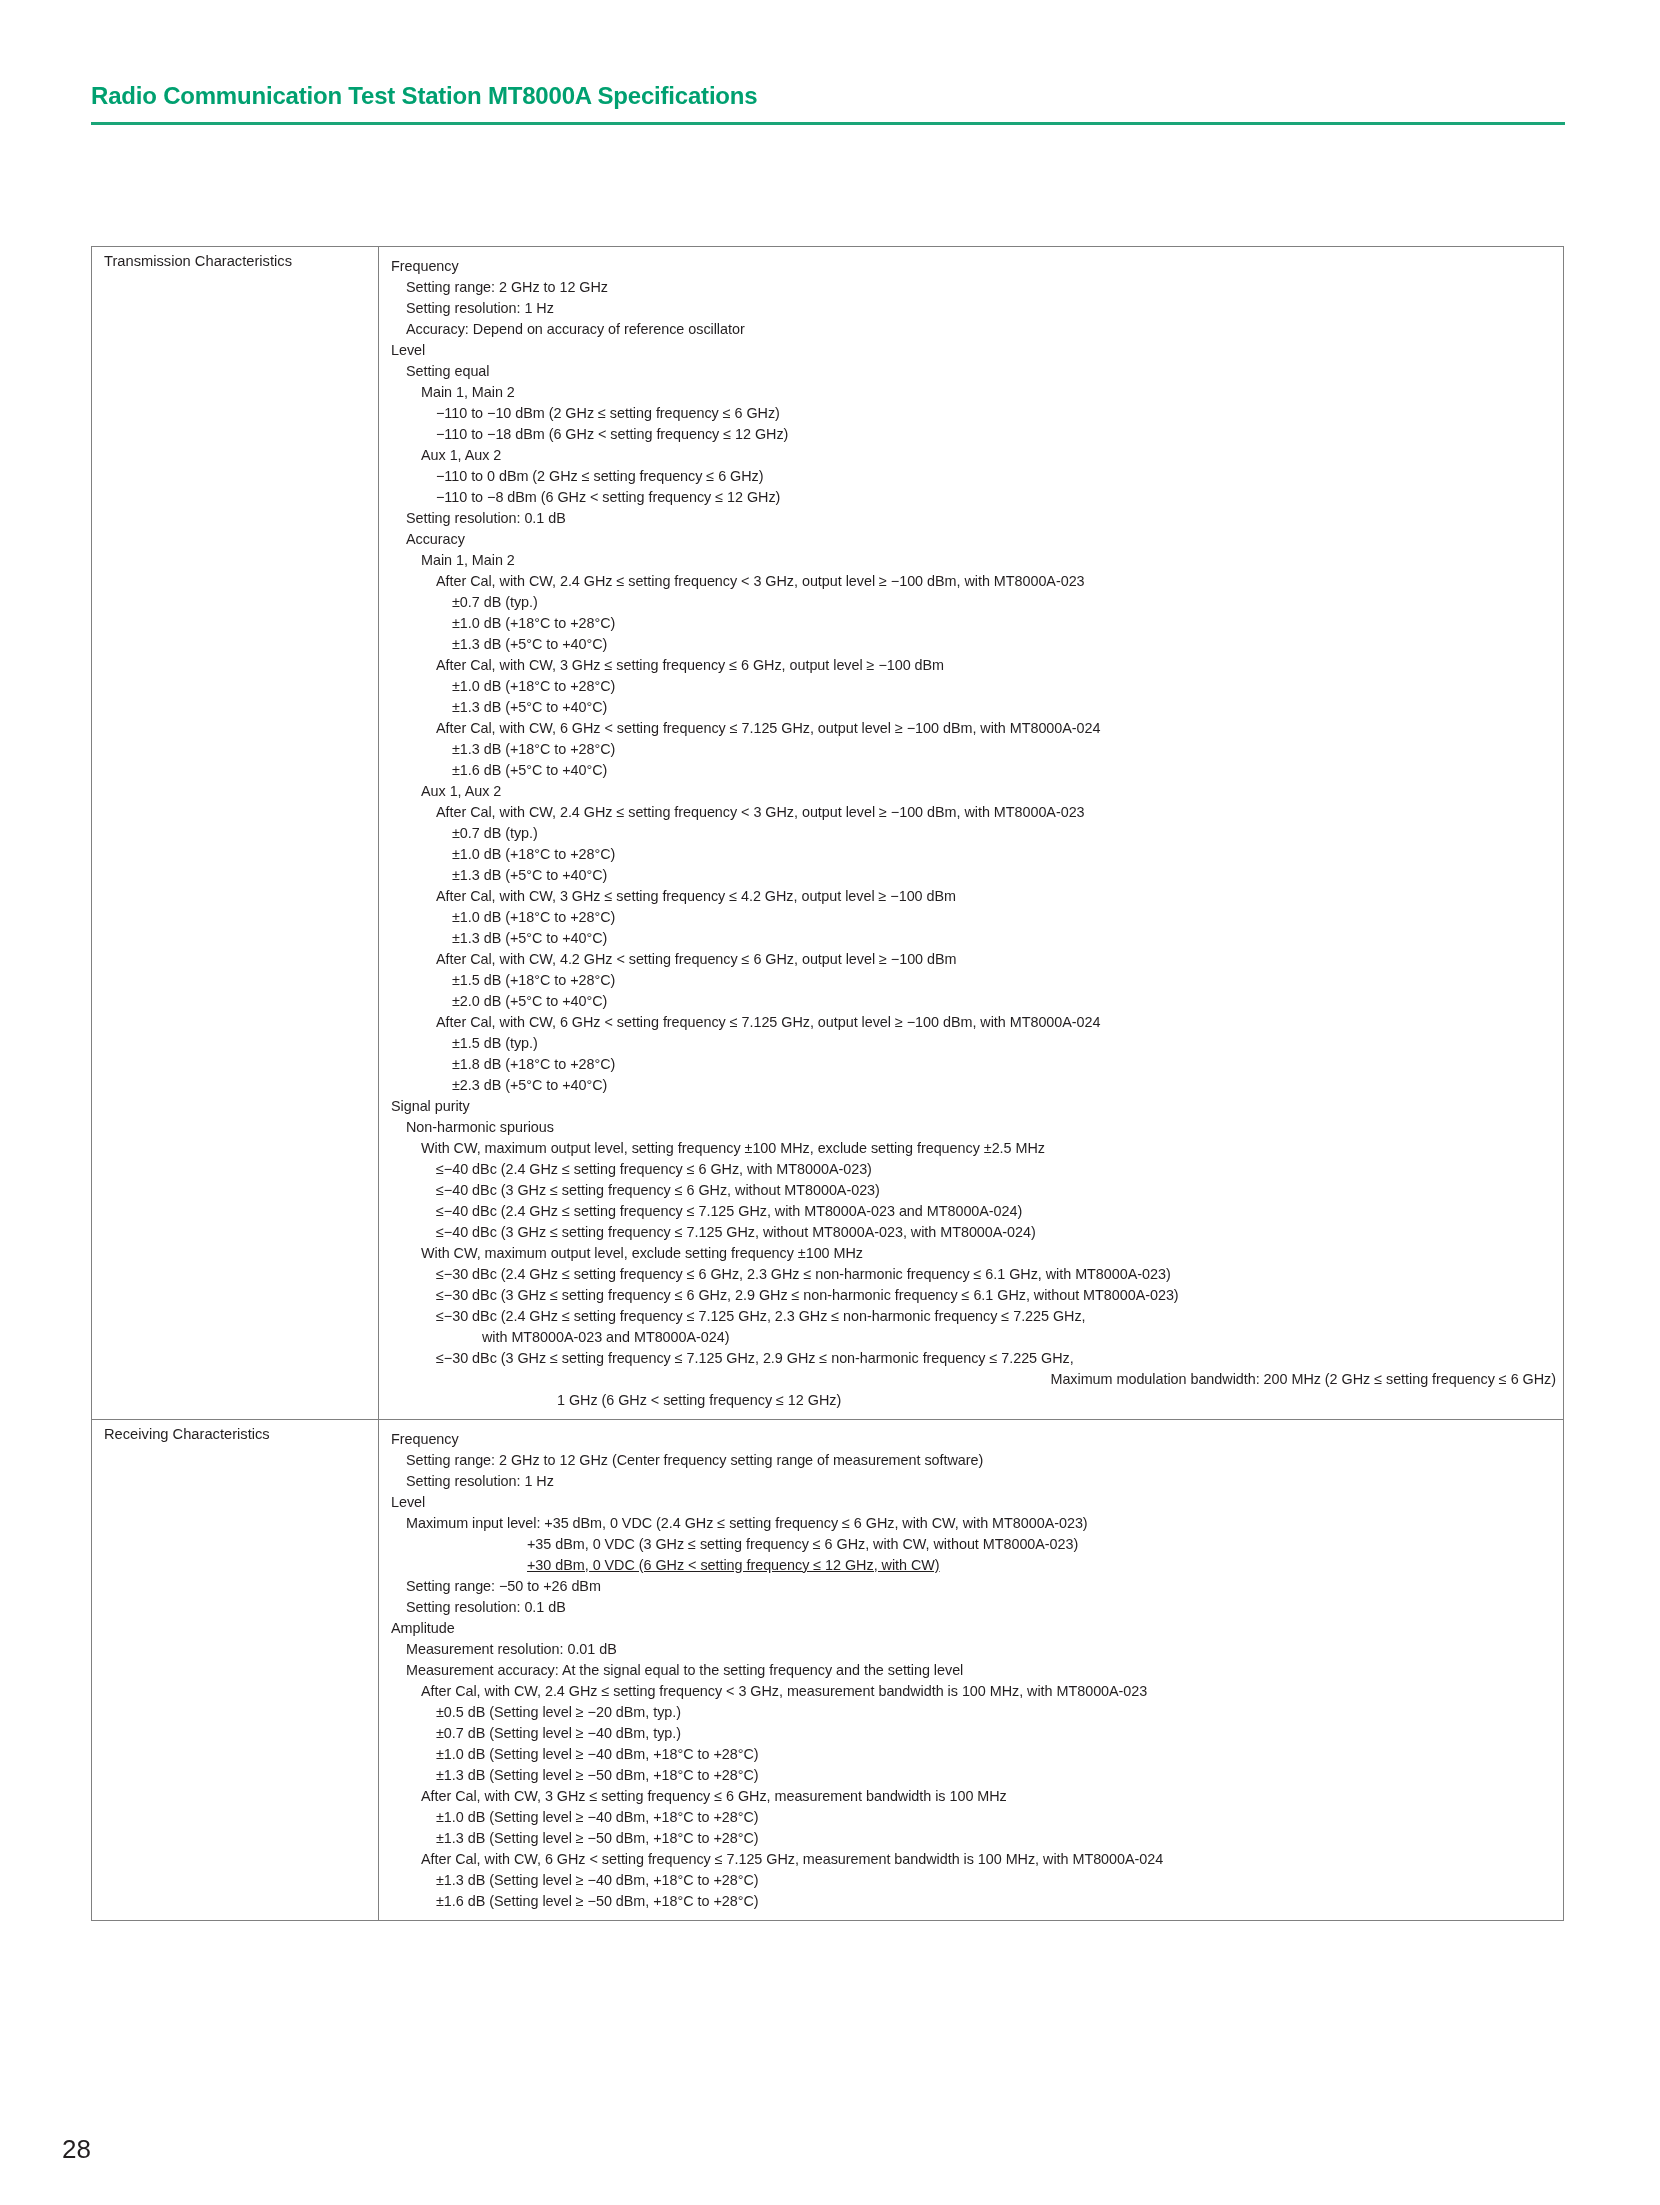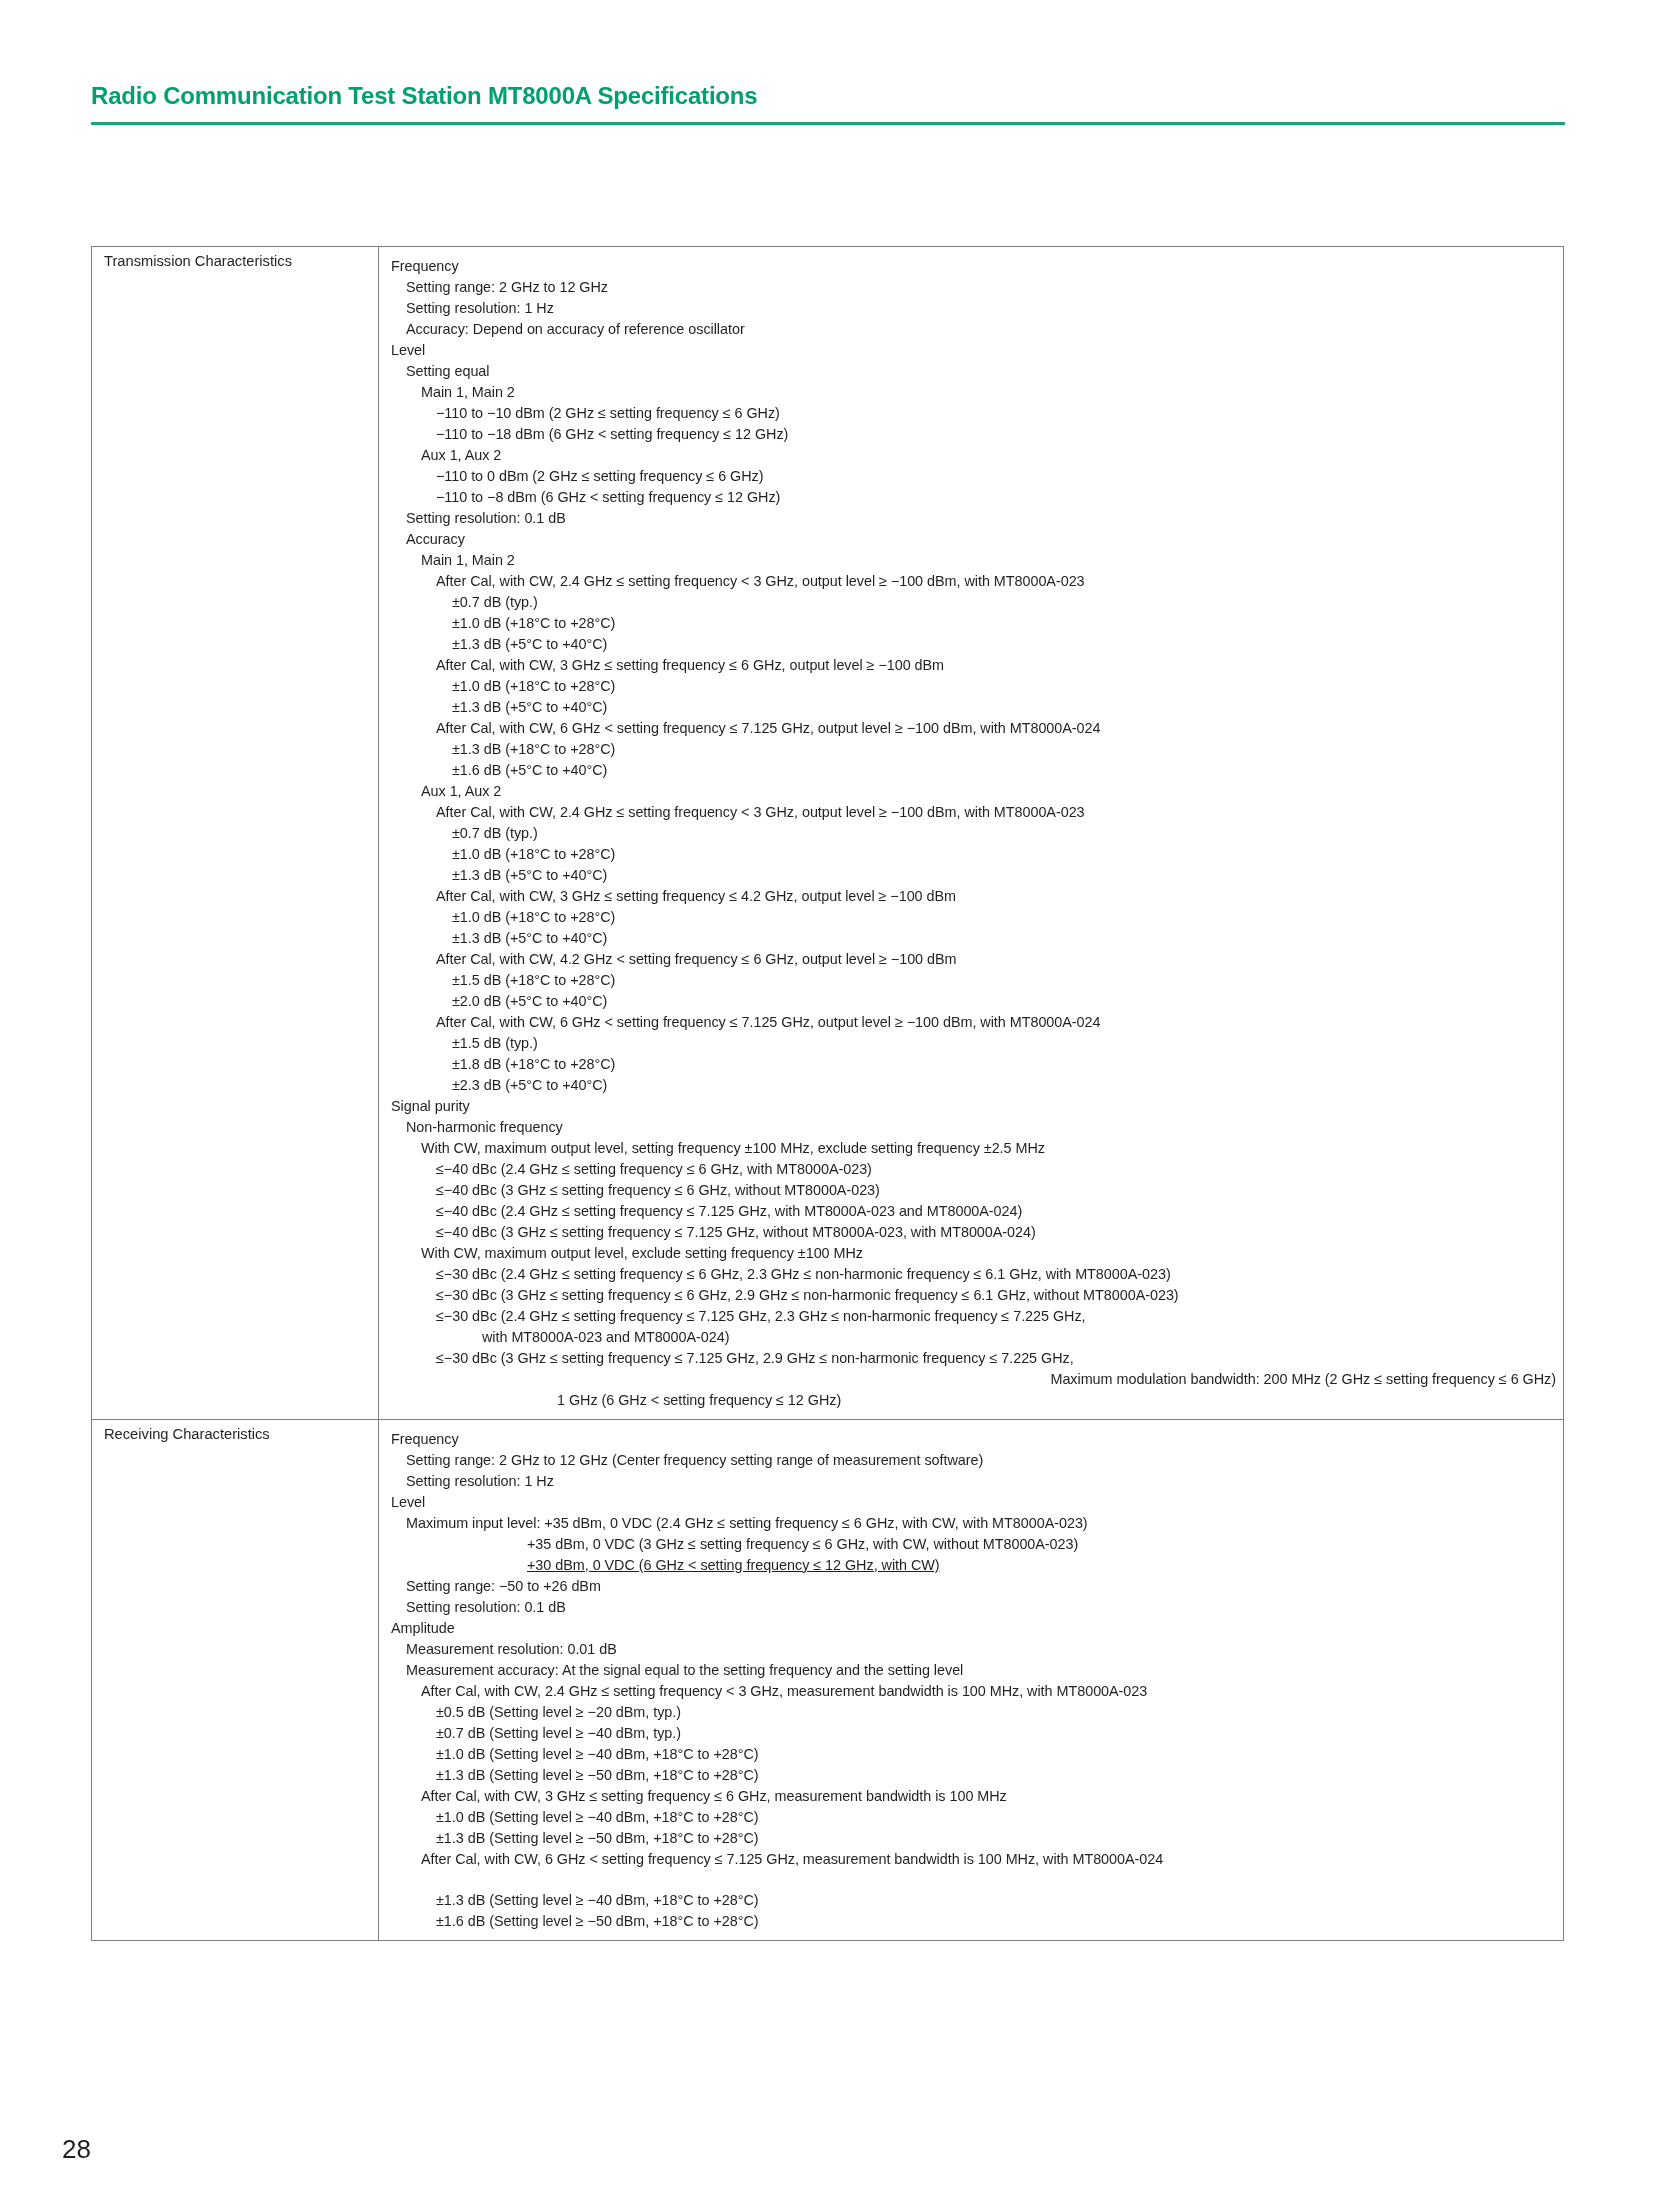--- a/index.html
+++ b/index.html
@@ -145,21 +145,21 @@
           <div class="spec-line" style="padding-left: 61px;">±1.0 dB (+18°C to +28°C)</div>
           <div class="spec-line" style="padding-left: 61px;">±1.3 dB (+5°C to +40°C)</div>
           <div class="spec-line" style="padding-left: 45px;">After Cal, with CW, 4.2 GHz &lt; setting frequency ≤ 6 GHz, output level ≥ −100 dBm</div>
           <div class="spec-line" style="padding-left: 61px;">±1.5 dB (+18°C to +28°C)</div>
           <div class="spec-line" style="padding-left: 61px;">±2.0 dB (+5°C to +40°C)</div>
           <div class="spec-line" style="padding-left: 45px;">After Cal, with CW, 6 GHz &lt; setting frequency ≤ 7.125 GHz, output level ≥ −100 dBm, with MT8000A-024</div>
           <div class="spec-line" style="padding-left: 61px;">±1.5 dB (typ.)</div>
           <div class="spec-line" style="padding-left: 61px;">±1.8 dB (+18°C to +28°C)</div>
           <div class="spec-line" style="padding-left: 61px;">±2.3 dB (+5°C to +40°C)</div>
           <div class="spec-line" style="padding-left: 0px;">Signal purity</div>
-          <div class="spec-line" style="padding-left: 15px;">Non-harmonic frequency</div>
+          <div class="spec-line" style="padding-left: 15px;">Non-harmonic spurious</div>
           <div class="spec-line" style="padding-left: 30px;">With CW, maximum output level, setting frequency ±100 MHz, exclude setting frequency ±2.5 MHz</div>
           <div class="spec-line" style="padding-left: 45px;">≤−40 dBc (2.4 GHz ≤ setting frequency ≤ 6 GHz, with MT8000A-023)</div>
           <div class="spec-line" style="padding-left: 45px;">≤−40 dBc (3 GHz ≤ setting frequency ≤ 6 GHz, without MT8000A-023)</div>
           <div class="spec-line" style="padding-left: 45px;">≤−40 dBc (2.4 GHz ≤ setting frequency ≤ 7.125 GHz, with MT8000A-023 and MT8000A-024)</div>
           <div class="spec-line" style="padding-left: 45px;">≤−40 dBc (3 GHz ≤ setting frequency ≤ 7.125 GHz, without MT8000A-023, with MT8000A-024)</div>
           <div class="spec-line" style="padding-left: 30px;">With CW, maximum output level, exclude setting frequency ±100 MHz</div>
           <div class="spec-line" style="padding-left: 45px;">≤−30 dBc (2.4 GHz ≤ setting frequency ≤ 6 GHz, 2.3 GHz ≤ non-harmonic frequency ≤ 6.1 GHz, with MT8000A-023)</div>
           <div class="spec-line" style="padding-left: 45px;">≤−30 dBc (3 GHz ≤ setting frequency ≤ 6 GHz, 2.9 GHz ≤ non-harmonic frequency ≤ 6.1 GHz, without MT8000A-023)</div>
           <div class="spec-line" style="padding-left: 45px;">≤−30 dBc (2.4 GHz ≤ setting frequency ≤ 7.125 GHz, 2.3 GHz ≤ non-harmonic frequency ≤ 7.225 GHz,</div>
           <div class="spec-line" style="padding-left: 91px;">with MT8000A-023 and MT8000A-024)</div>
@@ -187,21 +187,21 @@
           <div class="spec-line" style="padding-left: 15px;">Measurement accuracy: At the signal equal to the setting frequency and the setting level</div>
           <div class="spec-line" style="padding-left: 30px;">After Cal, with CW, 2.4 GHz ≤ setting frequency &lt; 3 GHz, measurement bandwidth is 100 MHz, with MT8000A-023</div>
           <div class="spec-line" style="padding-left: 45px;">±0.5 dB (Setting level ≥ −20 dBm, typ.)</div>
           <div class="spec-line" style="padding-left: 45px;">±0.7 dB (Setting level ≥ −40 dBm, typ.)</div>
           <div class="spec-line" style="padding-left: 45px;">±1.0 dB (Setting level ≥ −40 dBm, +18°C to +28°C)</div>
           <div class="spec-line" style="padding-left: 45px;">±1.3 dB (Setting level ≥ −50 dBm, +18°C to +28°C)</div>
           <div class="spec-line" style="padding-left: 30px;">After Cal, with CW, 3 GHz ≤ setting frequency ≤ 6 GHz, measurement bandwidth is 100 MHz</div>
           <div class="spec-line" style="padding-left: 45px;">±1.0 dB (Setting level ≥ −40 dBm, +18°C to +28°C)</div>
           <div class="spec-line" style="padding-left: 45px;">±1.3 dB (Setting level ≥ −50 dBm, +18°C to +28°C)</div>
           <div class="spec-line" style="padding-left: 30px;">After Cal, with CW, 6 GHz &lt; setting frequency ≤ 7.125 GHz, measurement bandwidth is 100 MHz, with MT8000A-024</div>
-          <div class="spec-line" style="padding-left: 45px; margin-top: 20px;">±1.3 dB (Setting level ≥ −40 dBm, +18°C to +28°C)</div>
+          <div class="spec-line" style="padding-left: 45px;">±1.3 dB (Setting level ≥ −40 dBm, +18°C to +28°C)</div>
           <div class="spec-line" style="padding-left: 45px;">±1.6 dB (Setting level ≥ −50 dBm, +18°C to +28°C)</div>
         </div>
       </div>
     </div>
 
   <div class="page-number">28</div>
 
 </div>
 
 

